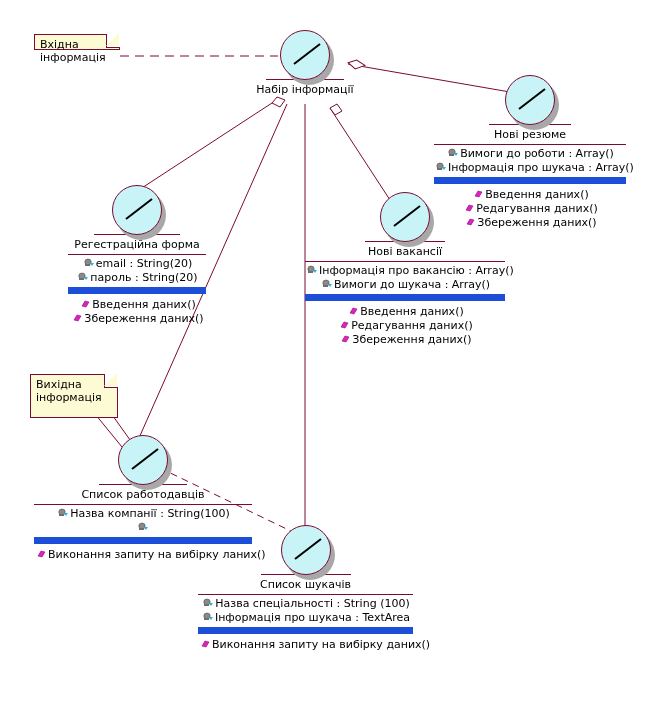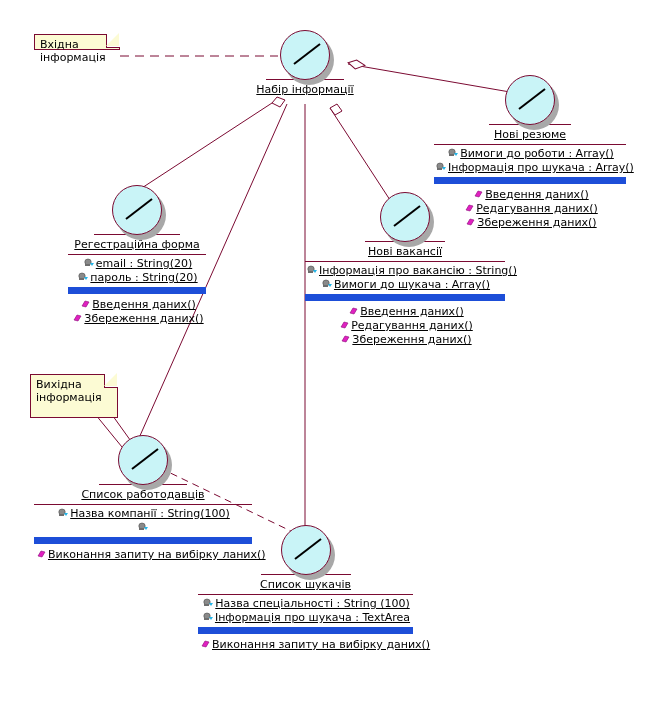--- a/index.html
+++ b/index.html
@@ -58,21 +58,20 @@
   }
   .note-text { position: relative; z-index: 2; }
   .note-line { display: block; white-space: nowrap; }
 
   
   .node {
     position: absolute;
     text-align: center;
     font-size: 11px;
     color: #000;
-    text-decoration: underline;
   }
   .circle-wrap {
     position: relative;
     height: 58px;
     display: flex;
     justify-content: center;
     align-items: flex-start;
   }
   .circle {
     position: relative;
@@ -324,21 +323,21 @@
     <div class="node-title">Нові вакансії</div>
 
     <div class="compartment">
       <div class="member">
         <span class="gi">
           <svg viewBox="0 0 11 10" width="11" height="10">
             <ellipse cx="4" cy="4" rx="3.2" ry="3" fill="#8a8a8a" stroke="#4a4a4a" stroke-width="0.6"></ellipse>
             <rect x="1" y="6" width="5" height="2" fill="#6e6e6e"></rect>
             <path d="M6 5 L10 5 L8 8 Z" fill="#22b5e8"></path>
           </svg>
-        </span><span>Інформація про вакансію : String()</span>
+        </span><span>Інформація про вакансію : Array()</span>
       </div>
       <div class="member">
         <span class="gi">
           <svg viewBox="0 0 11 10" width="11" height="10">
             <ellipse cx="4" cy="4" rx="3.2" ry="3" fill="#8a8a8a" stroke="#4a4a4a" stroke-width="0.6"></ellipse>
             <rect x="1" y="6" width="5" height="2" fill="#6e6e6e"></rect>
             <path d="M6 5 L10 5 L8 8 Z" fill="#22b5e8"></path>
           </svg>
         </span><span>Вимоги до шукача : Array()</span>
       </div>

